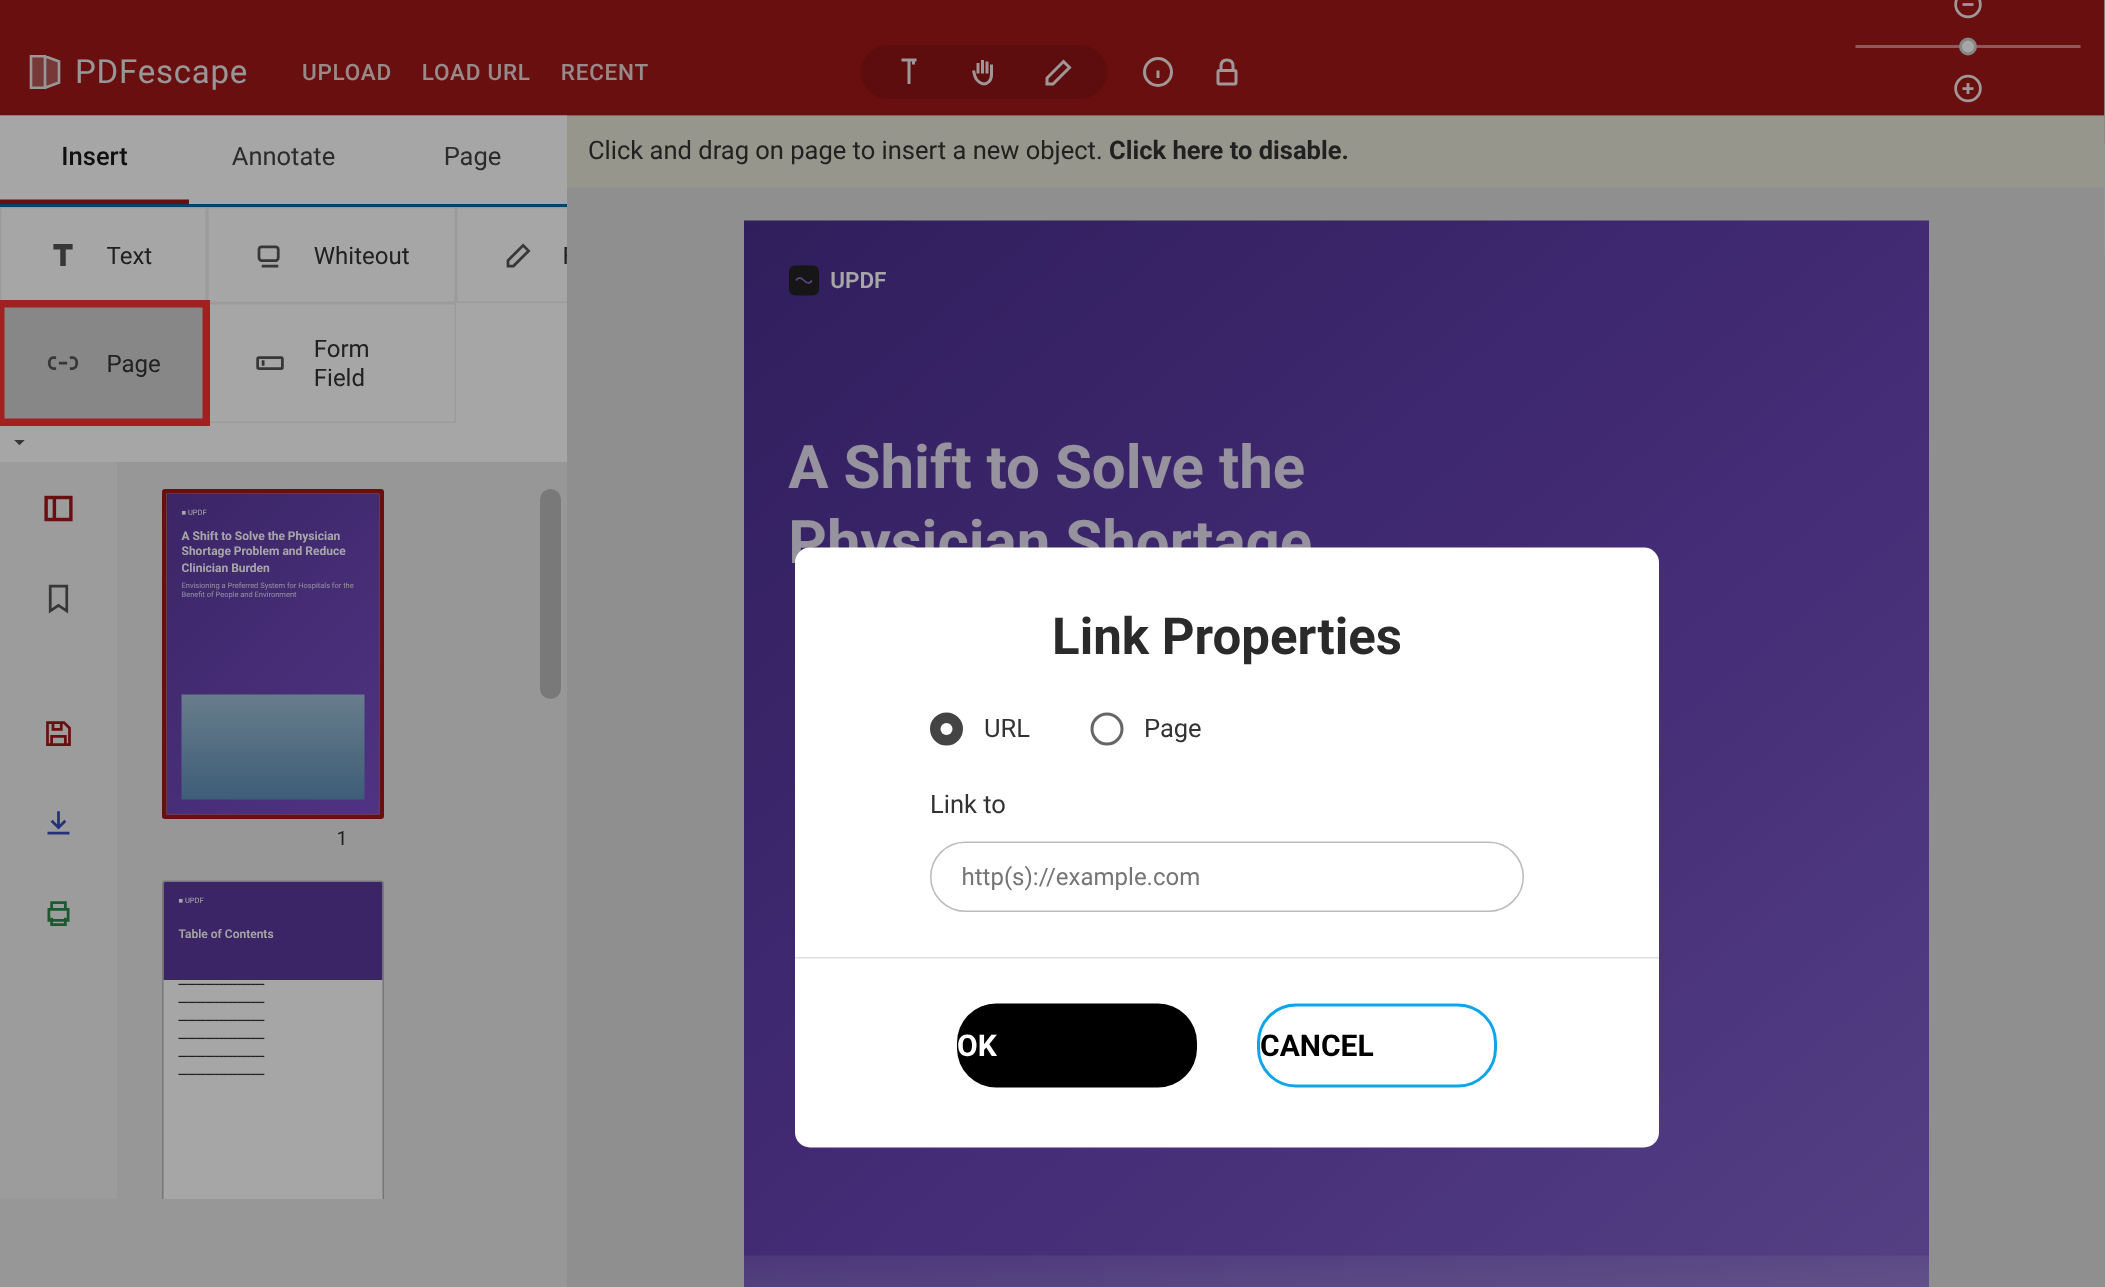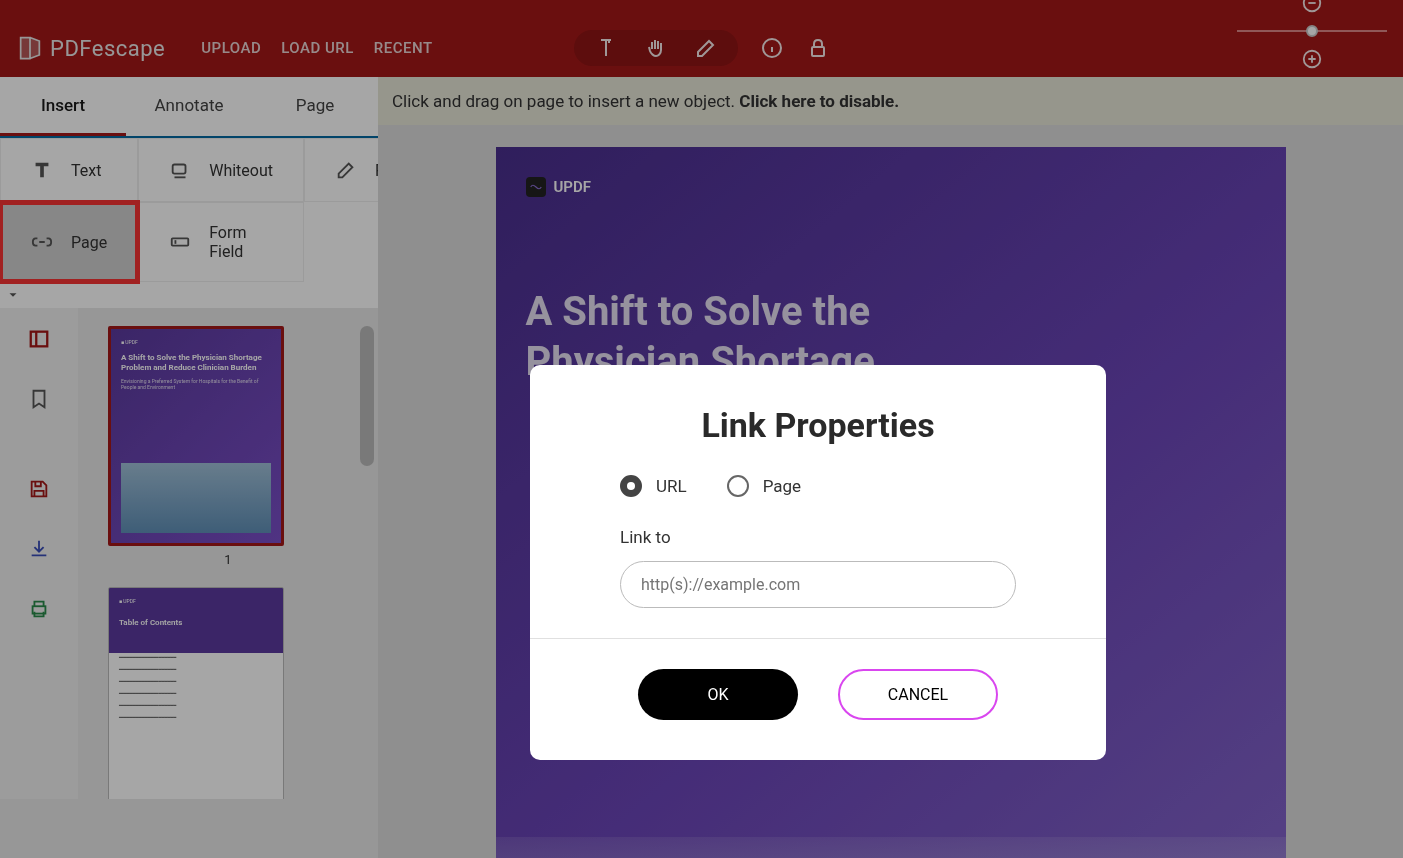--- a/index.html
+++ b/index.html
@@ -31,21 +31,21 @@
 .tool-item.highlighted { background: #d0d0d0; outline: 5px solid #f73333; outline-offset: -3px; z-index: 1; position: relative; }
 .tool-item .ti-icon { width: 22px; height: 22px; display: flex; align-items: center; justify-content: center; color: #555; }
 .expand-bar { text-align: center; padding: 6px; background: #fff; cursor: pointer; color: #555; }
 
 
 .thumb-pane { display: flex; height: calc(100% - 290px); }
 .thumb-tools { width: 78px; background: #f0f0f0; display: flex; flex-direction: column; align-items: center; padding-top: 18px; gap: 34px; }
 .thumb-tool { width: 26px; height: 26px; cursor: pointer; display: flex; align-items: center; justify-content: center; }
 .thumb-list { flex: 1; padding: 18px 30px; overflow-y: auto; position: relative; }
 .thumb-item { margin-bottom: 20px; }
-.thumb-page { width: 176px; height: 220px; border: 3px solid #a31818; background: linear-gradient(135deg, #5b3a9e, #7b4fc9); border-radius: 2px; position: relative; overflow: hidden; }
+.thumb-page { width: 148px; height: 220px; border: 3px solid #a31818; background: linear-gradient(135deg, #5b3a9e, #7b4fc9); border-radius: 2px; position: relative; overflow: hidden; }
 .thumb-page.p2 { border: 1px solid #bbb; }
 .thumb-page-inner { padding: 10px; color: #fff; font-size: 7px; }
 .thumb-label { text-align: center; margin-top: 6px; font-size: 13px; color: #333; }
 .thumb-scrollbar { position: absolute; right: 4px; top: 18px; width: 14px; height: 140px; background: #bbb; border-radius: 7px; }
 
 
 .canvas-area { position: absolute; top: 77px; left: 378px; right: 0; bottom: 0; background: #dcdcdc; overflow: hidden; }
 .hint-bar { background: #e6e6d8; padding: 14px; font-size: 17px; color: #333; }
 .hint-bar b { font-weight: 700; }
 .page-view { margin: 22px auto 0; width: 790px; height: 900px; background: linear-gradient(140deg, #4a2f8e 0%, #6b45b8 50%, #8a6dd0 100%); position: relative; padding: 30px; }
@@ -60,23 +60,23 @@
 .modal-title { font-size: 34px; font-weight: 700; color: #2a2a2a; text-align: center; padding: 40px 0 30px; }
 .modal-body { padding: 0 90px 30px; }
 .radio-row { display: flex; gap: 40px; margin-bottom: 30px; }
 .radio-opt { display: flex; align-items: center; gap: 14px; font-size: 17px; color: #333; cursor: pointer; }
 .radio-circle { width: 22px; height: 22px; border-radius: 50%; border: 2px solid #666; display: flex; align-items: center; justify-content: center; }
 .radio-circle.selected { background: #444; border-color: #444; }
 .radio-circle.selected::after { content: ""; width: 8px; height: 8px; border-radius: 50%; background: #fff; }
 .field-label { font-size: 17px; color: #333; margin-bottom: 14px; }
 .text-input { width: 100%; padding: 13px 20px; border: 1px solid #bbb; border-radius: 24px; font-size: 16px; outline: none; }
 .modal-footer { border-top: 1px solid #e0e0e0; padding: 30px 0 40px; display: flex; justify-content: center; gap: 40px; }
-.btn { width: 160px; padding: 14px 0; border-radius: 26px; font-size: 16px; font-weight: 400; text-align: center; cursor: pointer; border: none; }
+.btn { width: 160px; padding: 14px 0; border-radius: 26px; font-size: 20px; font-weight: 700; text-align: left; cursor: pointer; border: none; }
 .btn-primary { background: #000; color: #fff; }
-.btn-secondary { background: #fff; color: #000; border: 2px solid #d946ef; }
+.btn-secondary { background: #fff; color: #000; border: 2px solid #0ea5e9; }
 
 svg { display: block; }
 </style>
 </head>
 <body>
 
 <div class="header">
   <div class="logo">
     <span class="logo-icon">
       <svg width="28" height="28" viewBox="0 0 24 24" fill="none">

